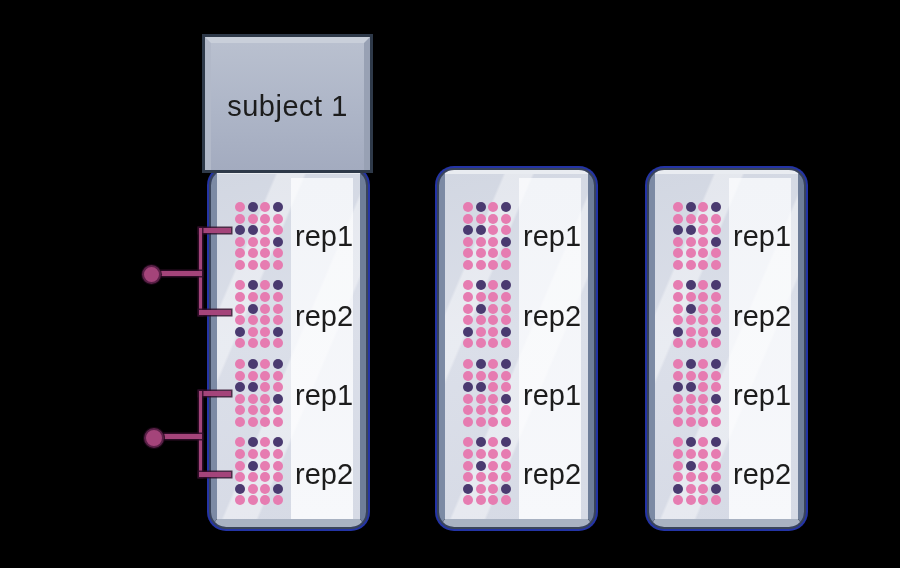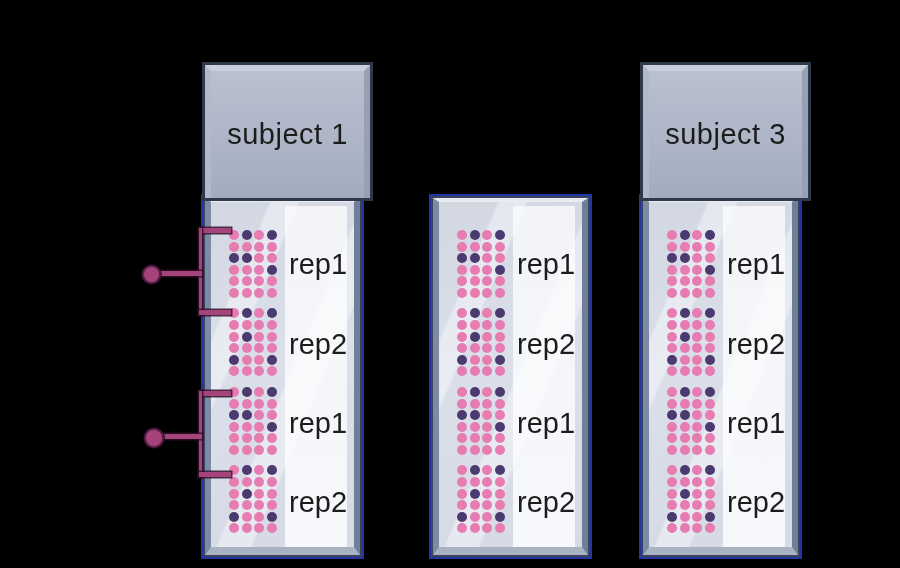--- a/index.html
+++ b/index.html
@@ -1,35 +1,35 @@
 <!DOCTYPE html>
 <html><head>
 <meta charset="utf-8">
 <style>
   html,body{margin:0;padding:0;background:#000;}
   .canvas{position:relative;width:900px;height:568px;background:var(--bg,#000);
           font-family:"Liberation Sans",sans-serif;overflow:hidden;}
 
   
-  .slide{position:absolute;top:37px;width:165px;height:492px;margin-top:28px;}
+  .slide{position:absolute;top:37px;width:165px;height:492px;}
 
   .plate{position:absolute;left:0;top:0;width:165px;height:133px;box-sizing:border-box;
          background:linear-gradient(180deg,#b9c0cf 0%,#adb5c7 55%,#a3abbf 100%);
          border-top:6px solid #c9cfda;border-left:6px solid #b2b9c9;
          border-right:6px solid #98a1b4;border-bottom:7px solid #848e a1;
          border-bottom-color:#8690a3;
          box-shadow:0 0 0 3px #2e3949;z-index:4;
          display:flex;align-items:center;justify-content:center;}
   .plate-label{font-size:29px;color:var(--label-text,#1c1c1c);letter-spacing:.5px;}
 
-  .body{position:absolute;left:0;top:133px;width:155px;height:357px;box-sizing:border-box;
+  .body{position:absolute;left:6px;top:133px;width:155px;height:357px;box-sizing:border-box;
         border-top:4px solid #e9ecf1;border-left:6px solid #7c8aa4;
         border-right:6px solid #6f7e99;border-bottom:8px solid #a9b2c2;
         box-shadow:0 0 0 2px var(--edge-dark,#39445a),0 0 0 4px var(--edge-navy,#2434a5);
-        z-index:1;}
+        z-index:1;border-radius:15px;}
   .interior{position:relative;width:100%;height:100%;
         background:linear-gradient(165deg,#d2d7e2 0%,#dbdfe9 45%,#d6dae5 100%);overflow:hidden;}
   .interior::after{content:"";position:absolute;inset:0;z-index:2;pointer-events:none;
         background:linear-gradient(113deg,
           rgba(255,255,255,0) 20%,rgba(255,255,255,.40) 21%,
           rgba(255,255,255,.40) 30%,rgba(255,255,255,0) 31%,
           rgba(255,255,255,0) 52%,rgba(255,255,255,.40) 53%,
           rgba(255,255,255,.40) 64%,rgba(255,255,255,0) 65%);}
   .stripe{position:absolute;left:74px;top:4px;bottom:0;width:62px;z-index:1;
         background:linear-gradient(180deg,#f2f4f8,#f7f8fb);}
@@ -385,23 +385,20 @@
             </div>
       <div class="rep-label" style="top: 46px;">rep1</div>
             <div class="rep-label" style="top: 126px;">rep2</div>
             <div class="rep-label" style="top: 205px;">rep1</div>
             <div class="rep-label" style="top: 284px;">rep2</div>
           </div>
     </div>
   </div>
 
   <div class="slide" style="left: 643px;">
-    <div class="plate">
-      <span class="plate-label">subject 3</span>
-    </div>
     <div class="body">
       <div class="interior">
         <div class="stripe"></div>
         <div class="dots" style="top: 28px;">
               <div class="block">
                 <div class="row">
                   <span class="dot P"></span>
                   <span class="dot D"></span>
                   <span class="dot P"></span>
                   <span class="dot D"></span>

